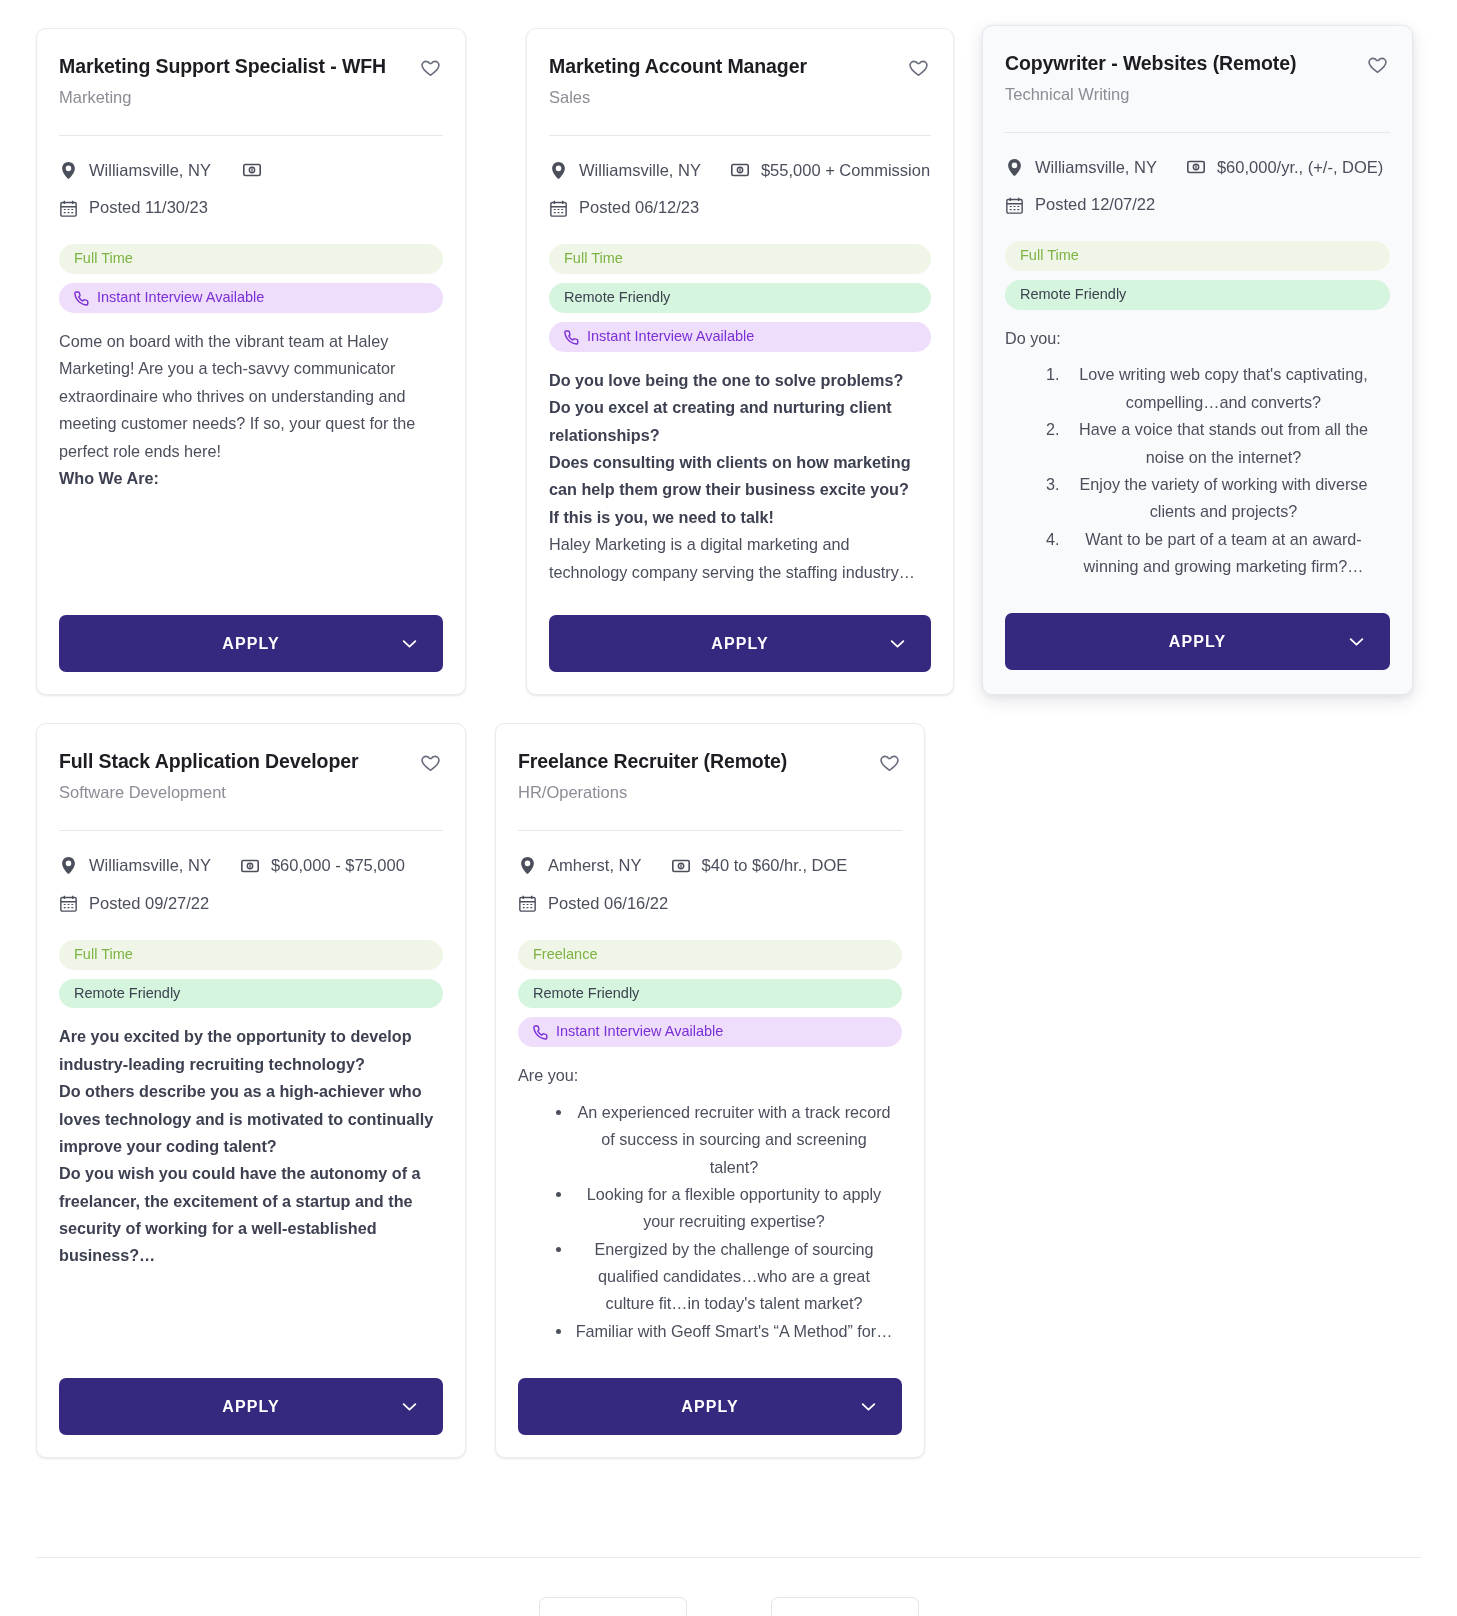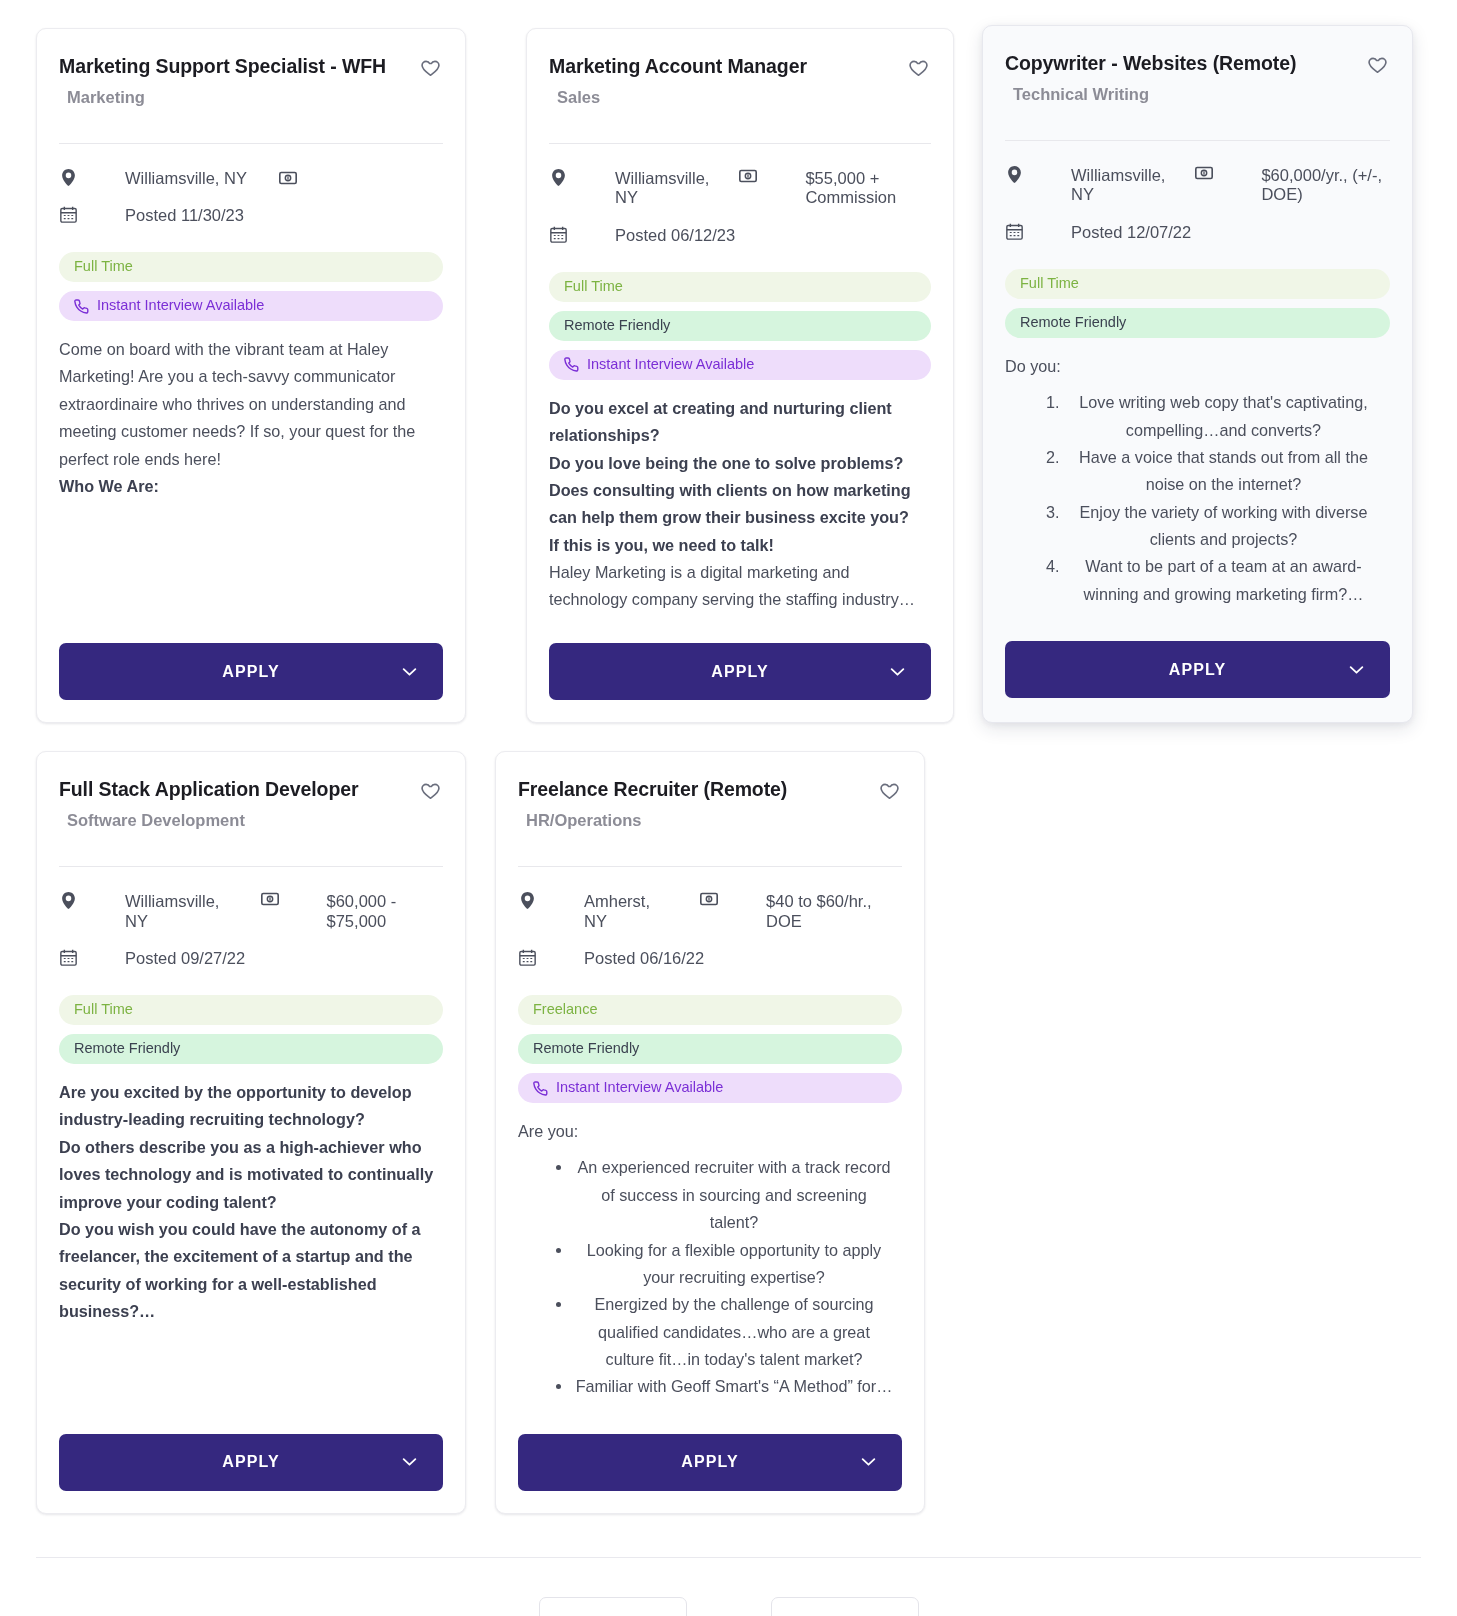--- a/index.html
+++ b/index.html
@@ -63,22 +63,21 @@
     font-weight: bold;
     color: #1c1c22;
     line-height: 1.22;
     letter-spacing: -0.1px;
     margin: 0 0 9px 0;
   }
   .job-category {
     font-size: 16.5px;
     color: #8c8c96;
     line-height: 1.2;
-    margin: 8px;
-    font-weight: bold;
+    margin: 0;
   }
   .fav-btn {
     position: absolute;
     top: 2px;
     right: 0;
     width: 24px; height: 24px;
     border: none;
     background: transparent;
     padding: 0;
     cursor: pointer;
@@ -97,25 +96,24 @@
     padding-top: 25px;
   }
   .meta-row {
     display: flex;
     align-items: center;
     margin-bottom: 18px;
   }
   .meta-row:last-child { margin-bottom: 0; }
   .meta-item {
     display: flex;
-    align-items: flex-start;
+    align-items: center;
     color: #4b4f5c;
     font-size: 16.5px;
     line-height: 1.2;
-    gap: 36px;
   }
   .meta-item .ico {
     width: 18px;
     display: inline-flex;
     justify-content: center;
     align-items: center;
     margin-right: 12px;
     flex: 0 0 auto;
   }
   .meta-item.salary { margin-left: 32px; }
@@ -347,22 +345,22 @@
             <span class="tag violet">
               <span class="tag-ico">
                 <svg width="15" height="15" viewBox="0 0 16 16" fill="none" stroke="#7b2fd6" stroke-width="1.5" stroke-linecap="round" stroke-linejoin="round">
                   <path d="M14.7 11.4v2.1a1.4 1.4 0 0 1-1.5 1.4 13.8 13.8 0 0 1-6-2.1 13.6 13.6 0 0 1-4.2-4.2 13.8 13.8 0 0 1-2.1-6A1.4 1.4 0 0 1 2.3 1h2.1a1.4 1.4 0 0 1 1.4 1.2c.1.7.3 1.3.5 1.9a1.4 1.4 0 0 1-.3 1.5l-.9.9a11 11 0 0 0 4.2 4.2l.9-.9a1.4 1.4 0 0 1 1.5-.3c.6.2 1.2.4 1.9.5a1.4 1.4 0 0 1 1.1 1.4z"></path>
                 </svg>
               </span>
               <span>Instant Interview Available</span>
             </span>
           </div>
           <div class="body">
+            <p class="b">Do you love being the one to solve problems?</p>
             <p class="b">Do you excel at creating and nurturing client relationships?</p>
-            <p class="b">Do you love being the one to solve problems?</p>
             <p class="b">Does consulting with clients on how marketing can help them grow their business excite you?</p>
             <p> </p>
             <p class="b">If this is you, we need to talk!</p>
             <p>Haley Marketing is a digital marketing and technology company serving the staffing industry…</p>
           </div>
           <div class="apply-wrap">
             <button class="apply"><span>APPLY</span><span class="chev"><svg width="15" height="9" viewBox="0 0 16 10" fill="none" stroke="#ffffff" stroke-width="2" stroke-linecap="round" stroke-linejoin="round">
                   <path d="M1.5 1.8L8 8l6.5-6.2"></path>
                 </svg></span></button>
           </div>

